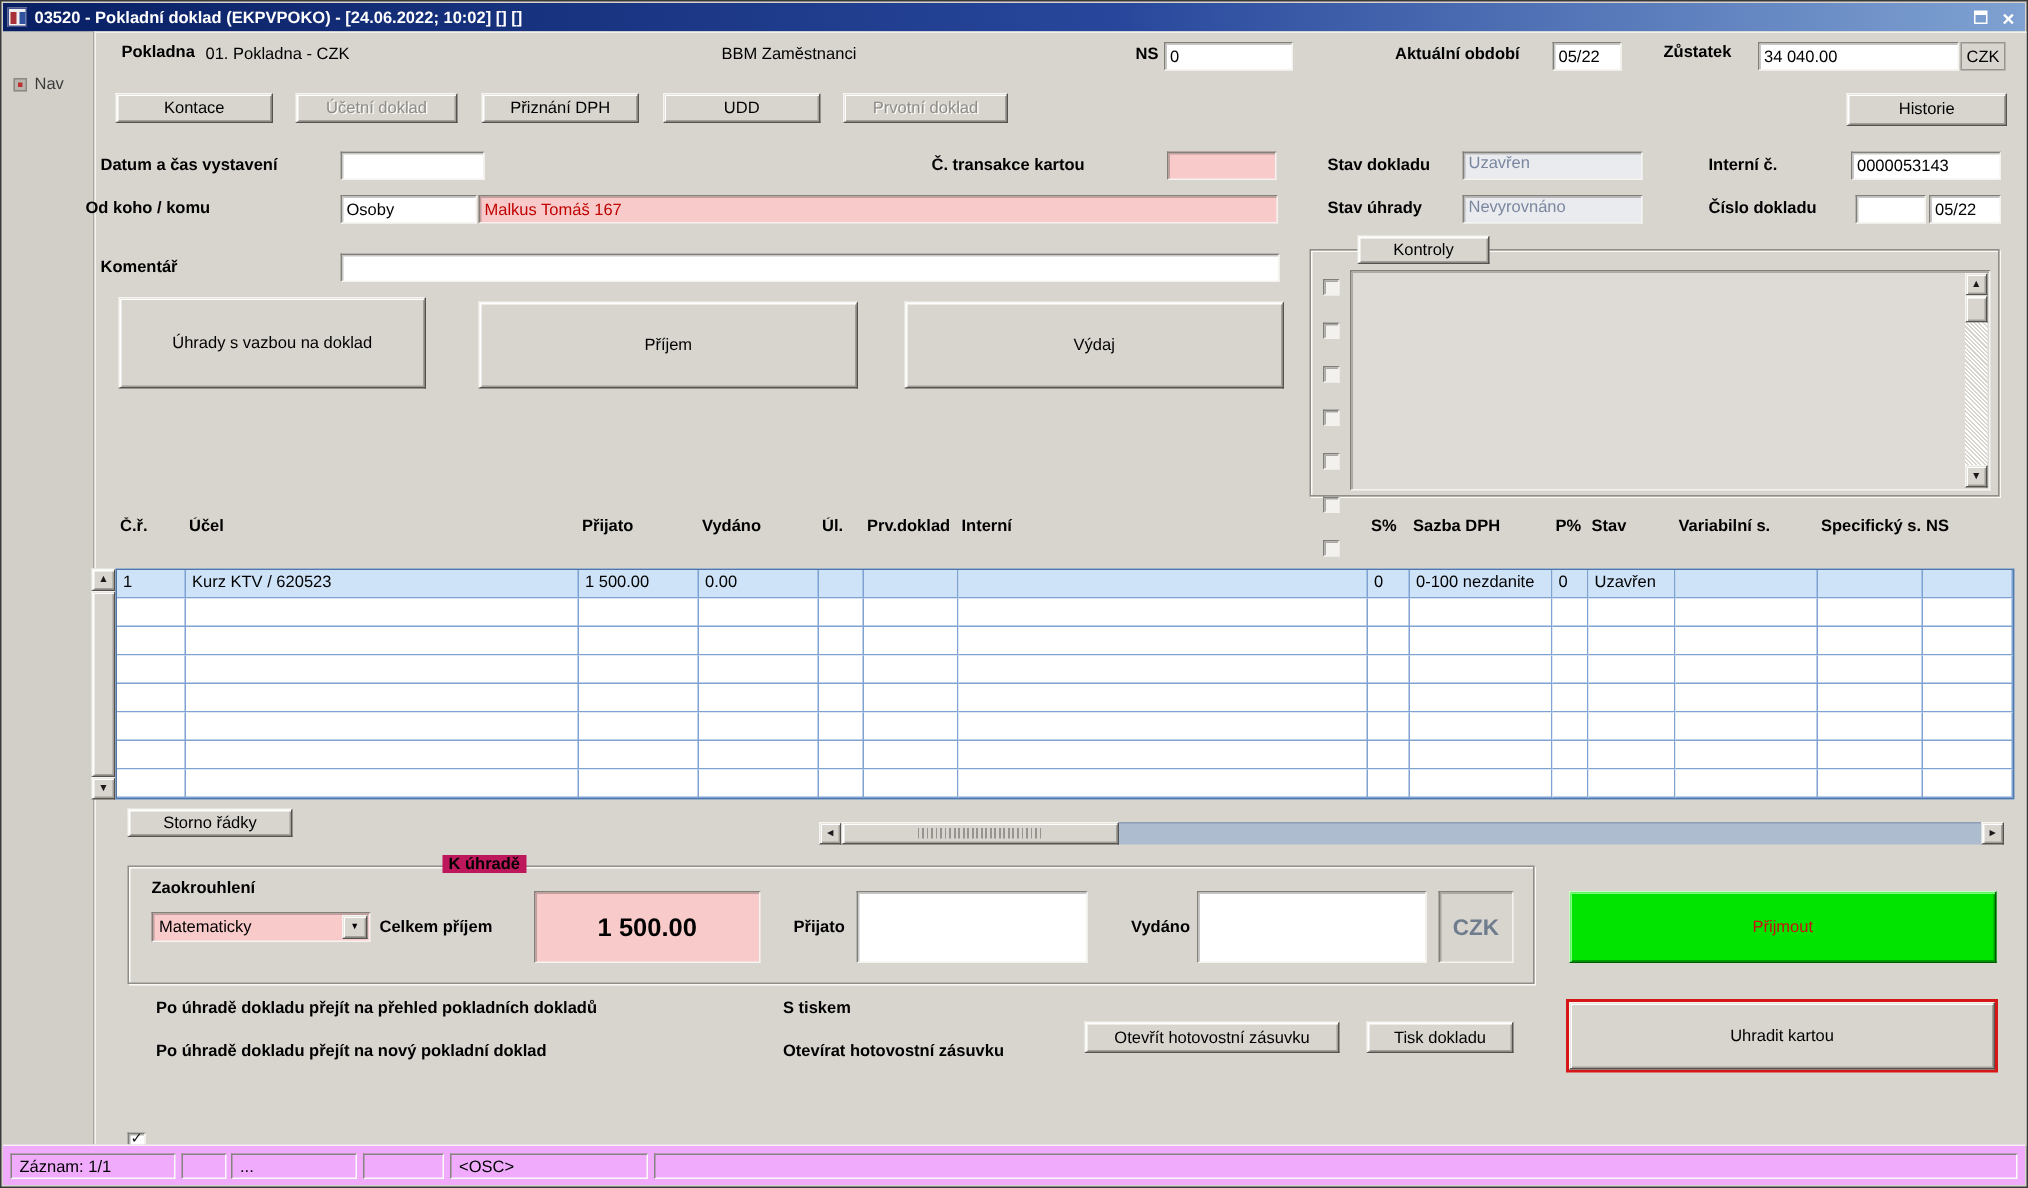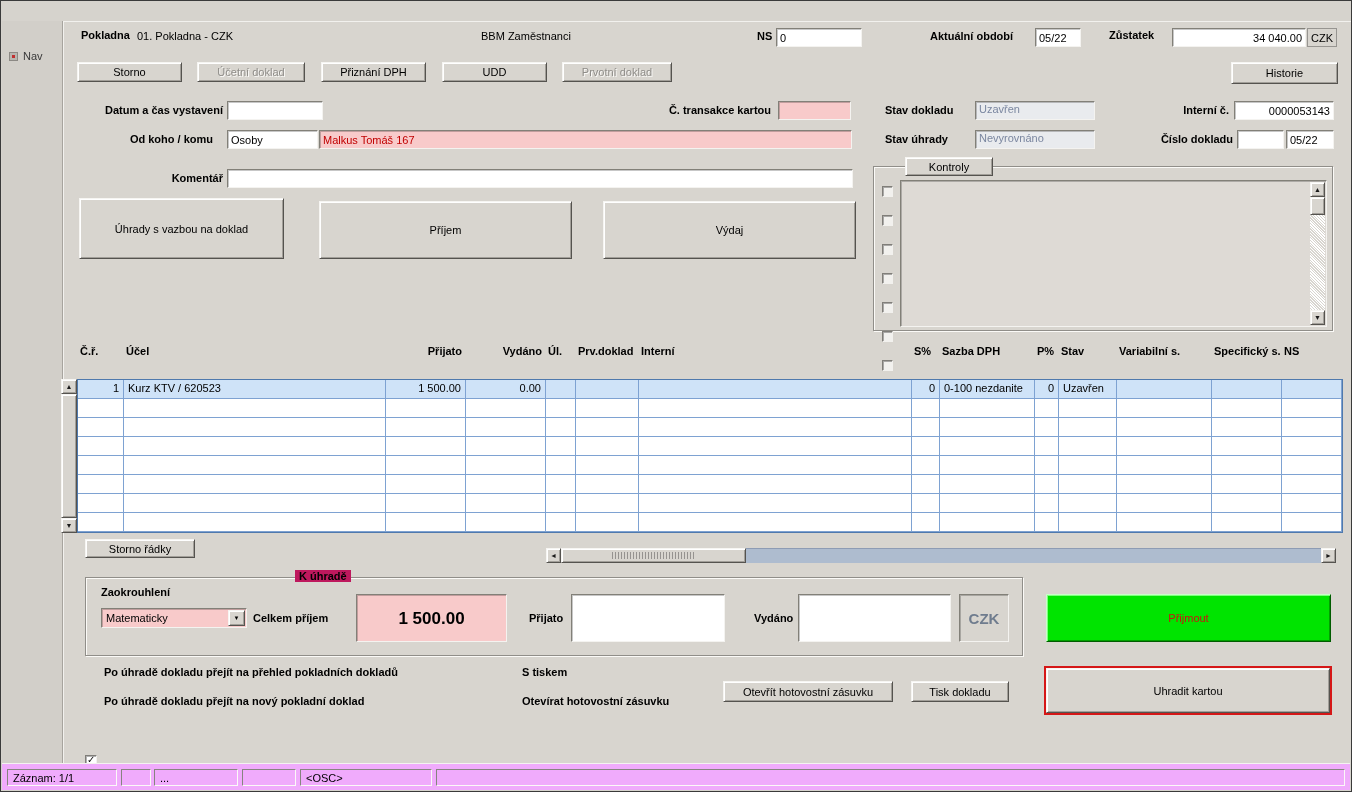--- a/index.html
+++ b/index.html
@@ -1,20 +1,20 @@
 <!DOCTYPE html>
 <html><head>
 <meta charset="utf-8">
 <style>
 *{box-sizing:border-box;margin:0;padding:0}
 body{font-family:"Liberation Sans","DejaVu Sans",sans-serif;background:#6b6b6b}
 #screen{position:relative;width:1352px;height:792px;background:#d6d3cd;font-size:11px;overflow:hidden;border:1px solid #3a3a3a;color:#000}
 .abs{position:absolute}
 .b{font-weight:bold}
-.r{text-align:right}
+.r{text-align:left}
 .c{text-align:left}
 .titlebar{position:absolute;left:1px;top:1px;right:1px;height:19px;background:linear-gradient(90deg,#081f63,#28479c 55%,#7fa2d2);display:flex;align-items:center;color:#fff}
 .title-text{font-weight:bold;margin-left:5px;white-space:nowrap}
 .app-icon{width:13px;height:13px;margin-left:3px;background:#f0f0f0;border:1px solid #44518a;position:relative;flex:0 0 auto}
 .app-icon i{position:absolute}
 .app-icon .a1{left:1px;top:2px;width:4px;height:8px;background:#a83038}
 .app-icon .a2{left:7px;top:2px;width:4px;height:8px;background:#31529e}
 .winbtn{width:16px;height:15px;display:flex;align-items:center;justify-content:center;color:#fff}
 .restore-glyph{width:9px;height:9px;border:1px solid #fff;border-top-width:3px}
 .close-glyph{font-size:14px;font-weight:bold;line-height:1}
@@ -62,20 +62,33 @@
 .statusbar{position:absolute;left:1px;right:1px;bottom:1px;height:27px;background:#f0abfc;border-top:1px solid #f4f3f0}
 .sp{position:absolute;top:5px;height:17px;border:1px solid;border-color:#86847f #fbfaf7 #fbfaf7 #86847f;padding:2px 5px;white-space:nowrap;overflow:hidden}
 .bigval{display:flex;align-items:center;justify-content:center;font-size:17px;font-weight:bold}
 .czkbig{display:flex;align-items:center;justify-content:center;font-size:15px;font-weight:bold;color:#6f7c8e;background:#d8d5cf}
 </style>
 </head>
 <body>
 
 <div id="screen">
 
+  <div class="titlebar">
+    <span class="app-icon">
+        <i class="a1"></i>
+        <i class="a2"></i>
+      </span>
+    <span class="title-text">03520 - Pokladní doklad (EKPVPOKO) - [24.06.2022; 10:02] [] []</span>
+    <span class="winbtn abs" style="right:22px;top:2px">
+        <span class="restore-glyph"></span>
+      </span>
+    <span class="winbtn abs" style="right:3px;top:2px">
+        <span class="close-glyph">×</span>
+      </span>
+  </div>
 
   <div class="sidebar">
     <span class="nav-icon">
         <i></i>
       </span>
     <span class="abs" style="left:21px;top:29px;color:#3a3a3a">Nav</span>
   </div>
 
   <div class="main"></div>
 
@@ -83,21 +96,21 @@
   <span class="abs" style="left:136px;top:29px">01. Pokladna - CZK</span>
   <span class="abs" style="left:480px;top:29px">BBM Zaměstnanci</span>
   <span class="abs b" style="left:756px;top:29px">NS</span>
   <input class="abs field" style="left: 775px; top: 27px; width: 86px; height: 19px;" value="0">
   <span class="abs b" style="left:929px;top:29px">Aktuální období</span>
   <input class="abs field" style="left: 1034px; top: 27px; width: 46px; height: 19px;" value="05/22">
   <span class="abs b" style="left:1108px;top:28px">Zůstatek</span>
   <input class="abs field r" style="left: 1171px; top: 27px; width: 134px; height: 19px;" value="34 040.00">
   <div class="abs" style="left:1306px;top:27px;width:30px;height:19px;border:1px solid #979591;display:flex;align-items:center;justify-content:center">CZK</div>
 
-  <div class="abs btn" style="left:76px;top:61px;width:105px;height:20px">Storno</div>
+  <div class="abs btn" style="left:76px;top:61px;width:105px;height:20px">Kontace</div>
   <div class="abs btn dis" style="left:196px;top:61px;width:108px;height:20px">Účetní doklad</div>
   <div class="abs btn" style="left:320px;top:61px;width:105px;height:20px">Přiznání DPH</div>
   <div class="abs btn" style="left:441px;top:61px;width:105px;height:20px">UDD</div>
   <div class="abs btn dis" style="left:561px;top:61px;width:110px;height:20px">Prvotní doklad</div>
   <div class="abs btn" style="left:1230px;top:61px;width:107px;height:22px">Historie</div>
 
   <div class="abs b r" style="left:66px;top:103px;width:156px">Datum a čas vystavení</div>
   <input class="abs field" style="left: 226px; top: 100px; width: 96px; height: 19px;" value="">
   <div class="abs b r" style="left:620px;top:103px;width:150px">Č. transakce kartou</div>
   <input class="abs field pink" style="left: 777px; top: 100px; width: 73px; height: 19px;" value="">

